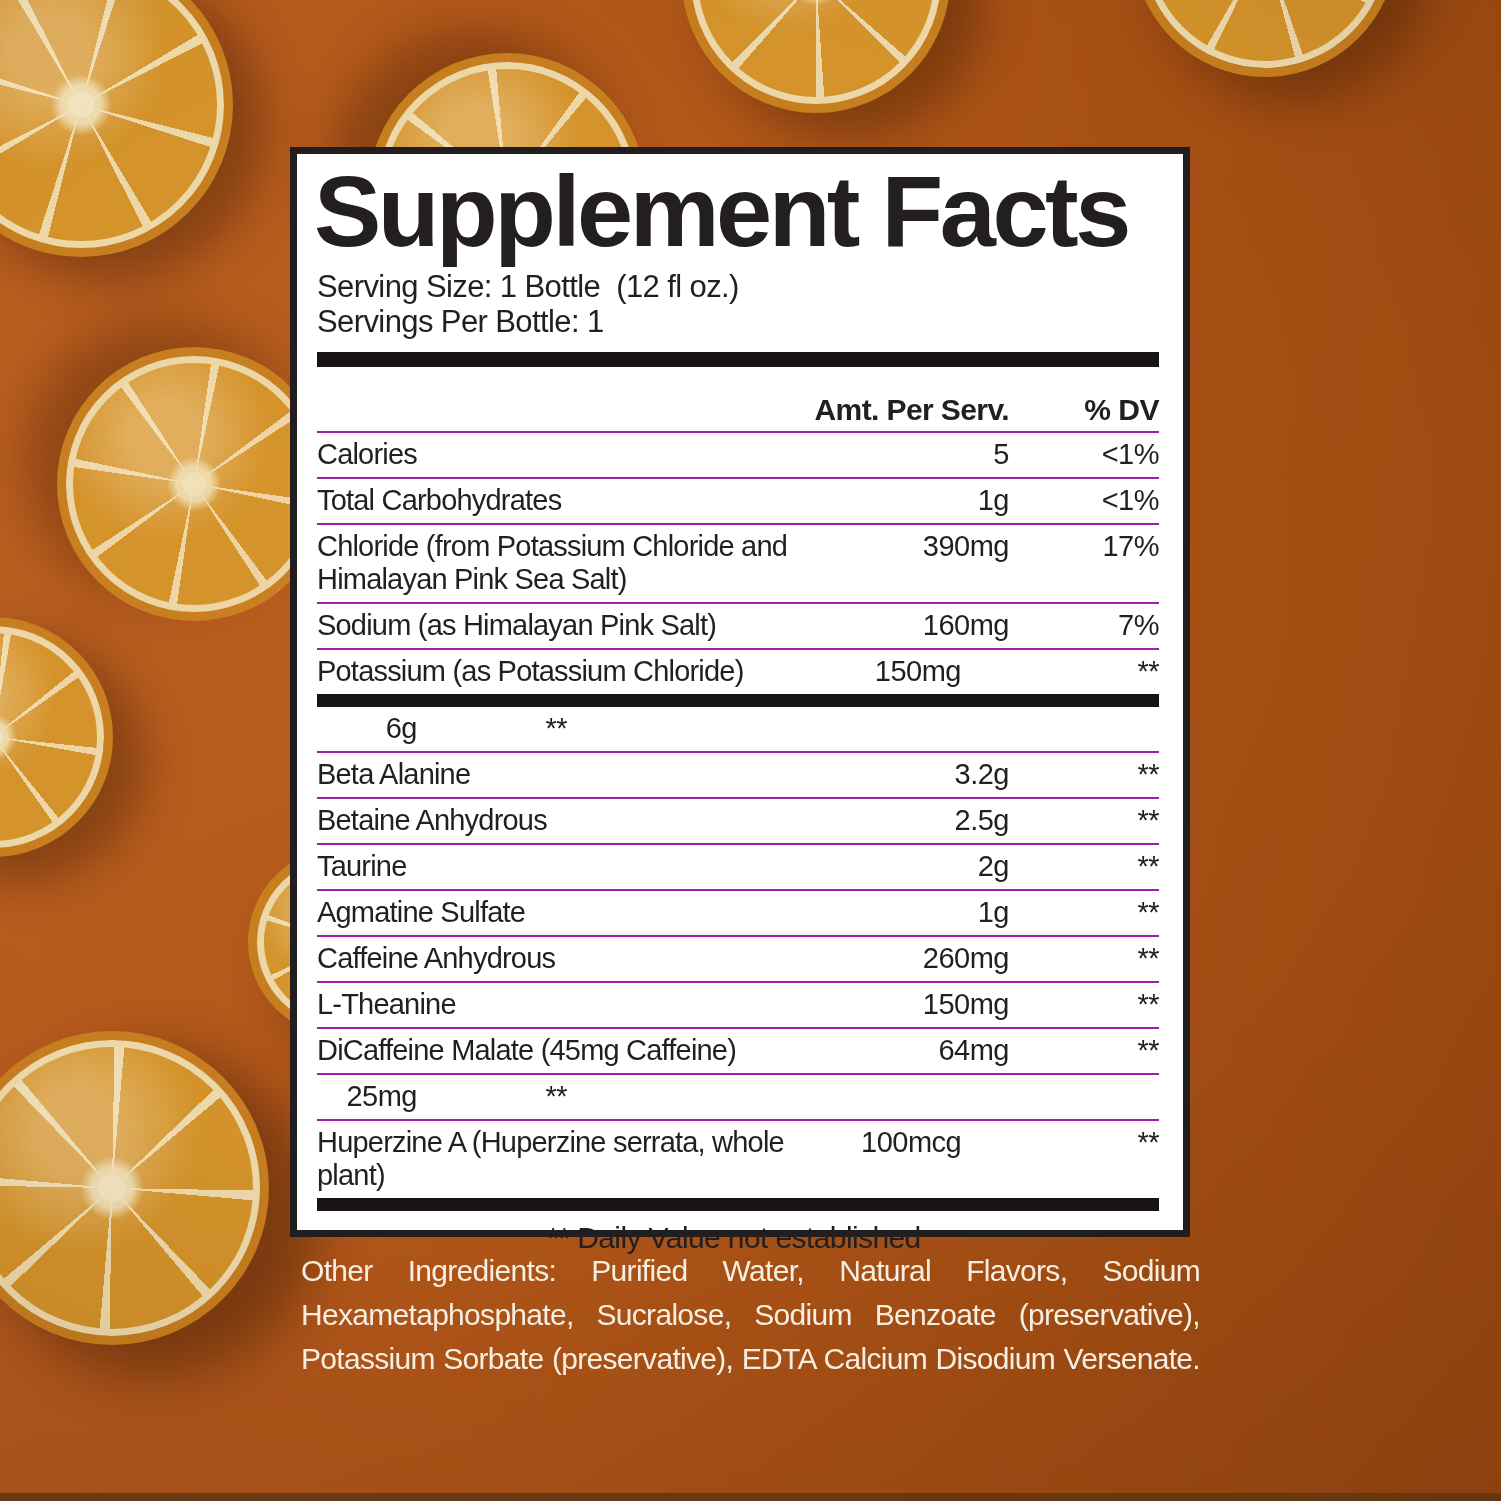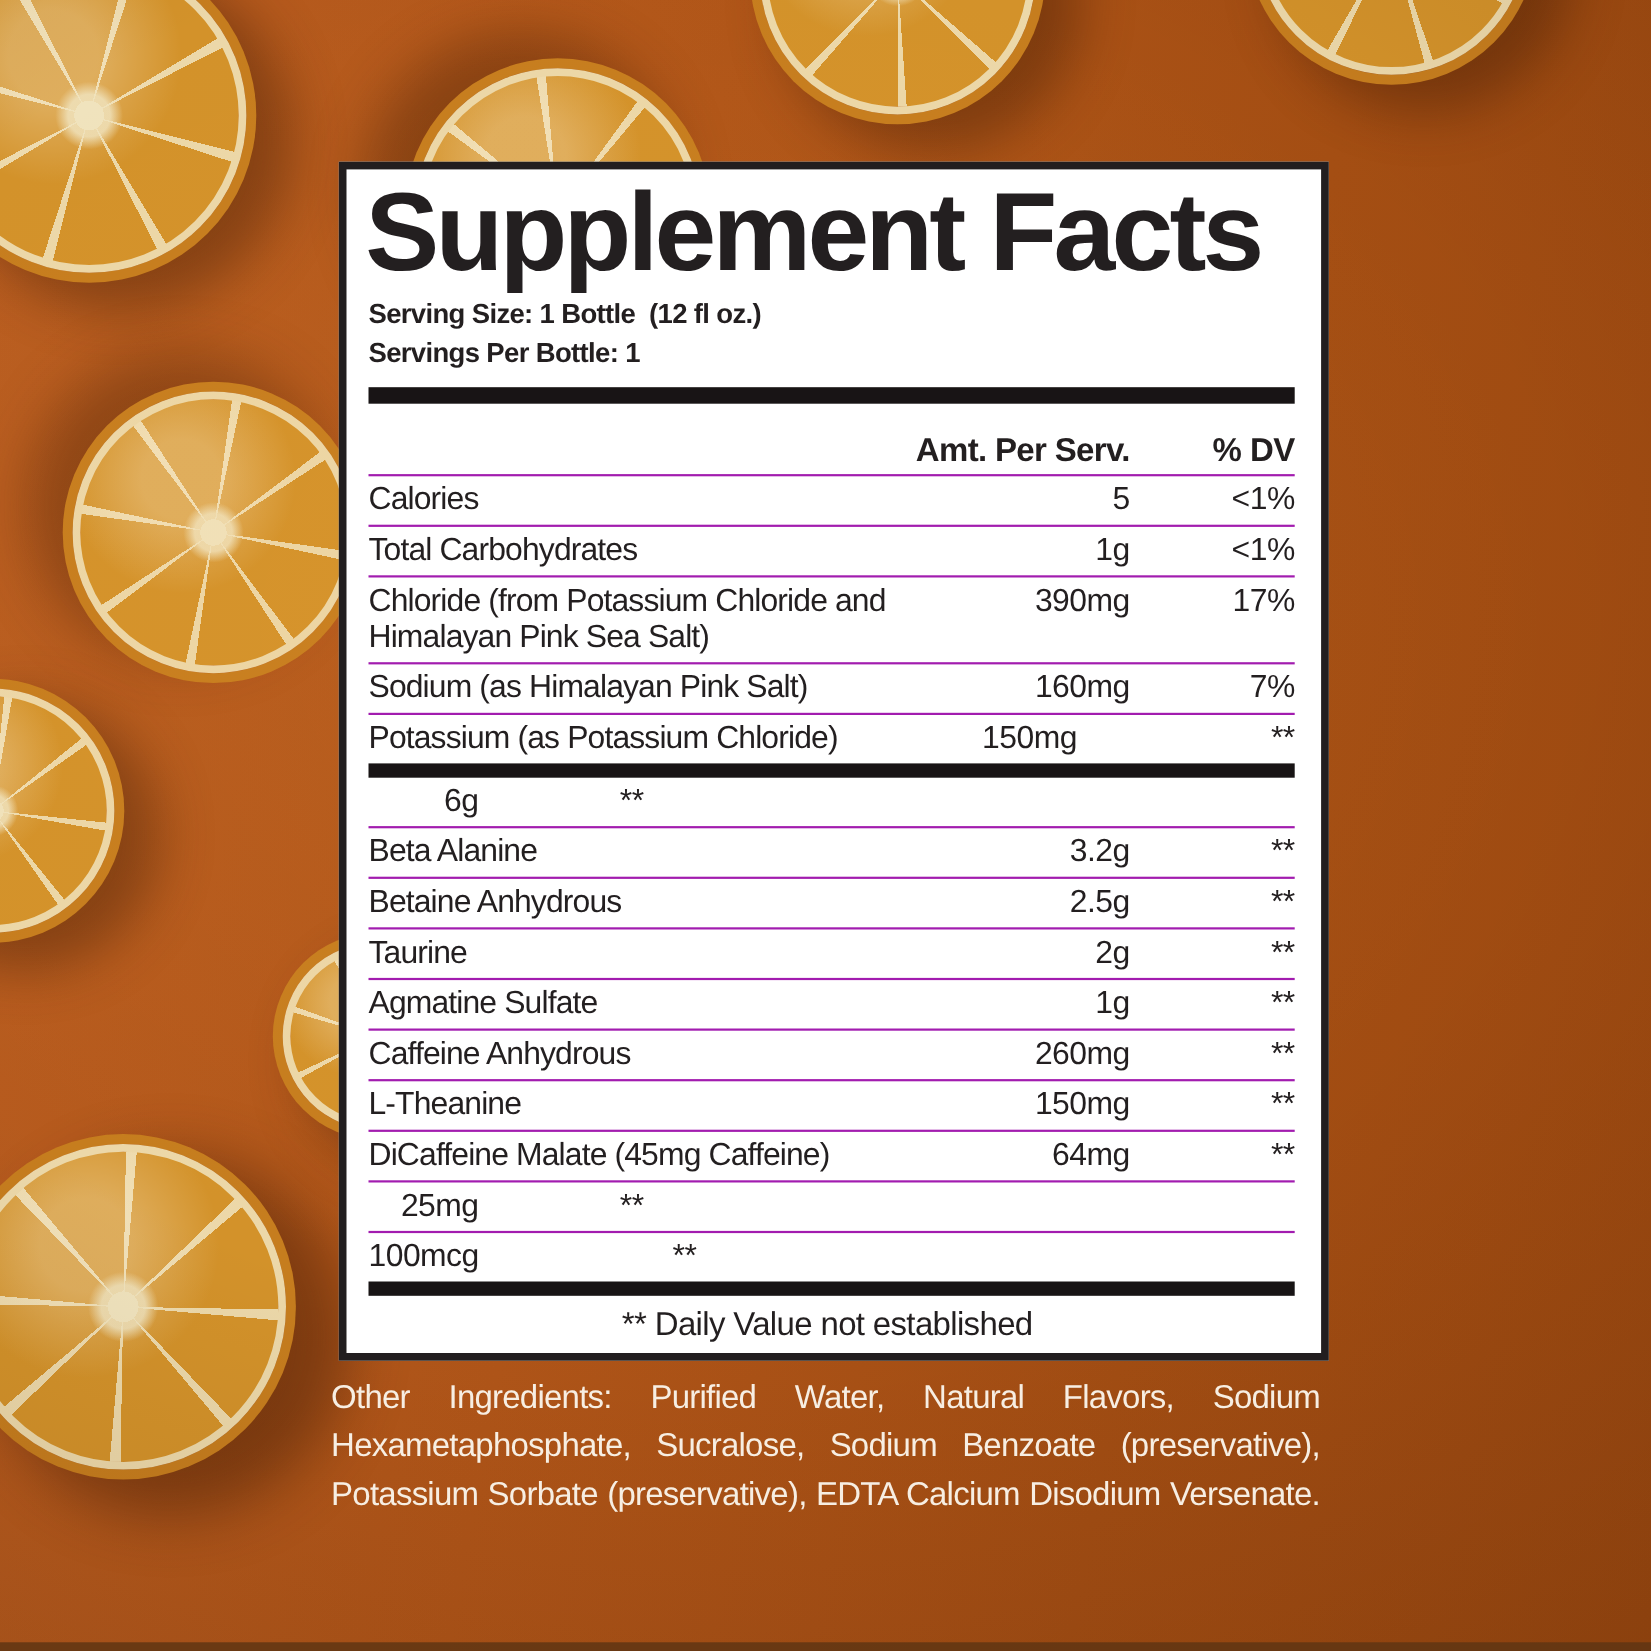--- a/index.html
+++ b/index.html
@@ -27,29 +27,29 @@
   .slice:nth-of-type(7){left:257px; top:857px;  width:156px; height:156px; --a:20deg;}
   .slice:nth-of-type(8){left:-36px; top:1040px; width:282px; height:282px; --a:5deg; box-shadow:0 0 0 9px #c67d1e,42px 26px 52px 16px rgba(70,30,6,.48);}
   .vignette{
     position:absolute; inset:0; z-index:2; pointer-events:none;
     background:radial-gradient(130% 100% at 40% 38%, rgba(255,170,70,.10) 0%, rgba(255,170,70,0) 42%, rgba(25,8,0,.16) 86%, rgba(25,8,0,.26) 100%);
   }
   .photo-edge{position:absolute; left:0; right:0; bottom:0; height:8px; background:#5f3513; opacity:.85; z-index:3;}
 
   
   .panel{
-    position:absolute; left:308px; top:147px; width:900px; height:1090px;
+    position:absolute; left:290px; top:147px; width:900px; height:1090px;
     box-sizing:border-box; background:#ffffff; border:7px solid #221e1f;
     padding:8px 24px 0 20px; z-index:5; color:#231f20;
   }
   .panel h1{
     font-size:101px; font-weight:bold; letter-spacing:-3.5px;
     line-height:99px; margin:0 0 8px -3px; white-space:nowrap;
   }
-  .serving{font-size:25px; line-height:35px; letter-spacing:-0.6px; font-weight:700; white-space:pre;}
+  .serving{font-size:31px; line-height:35px; letter-spacing:-0.6px; font-weight:400; white-space:pre;}
   .bar{height:15px; background:#181415; margin-top:13px;}
 
   .t-row{display:flex; align-items:flex-start; border-top:2px solid #a21caf; padding:5px 0 6px;}
   .t-row.head{border-top:none; padding:26px 0 5px; font-weight:bold;align-items:flex-end;}
   .cell-name{flex:1; font-size:29px; line-height:33px; letter-spacing:-0.8px; white-space:pre-line; padding-right:4px;}
   .cell-name sup{font-size:55%; position:relative; top:-0.45em;}
   .cell-amt{width:100px; text-align:right; font-size:29px; line-height:33px; letter-spacing:-0.5px; flex:none;}
   .cell-dv{width:150px; text-align:right; font-size:29px; line-height:33px; letter-spacing:-0.5px; flex:none;}
   .head .cell-amt{width:280px; font-size:30px; letter-spacing:-0.6px;}
   .head .cell-dv{font-size:30px;}
@@ -170,20 +170,21 @@
     <div class="cell-amt">64mg</div>
     <div class="cell-dv">**</div>
   </div>
 
   <div class="t-row">
     <div class="cell-amt">25mg</div>
     <div class="cell-dv">**</div>
   </div>
 
   <div class="t-row section-end">
+    <div class="cell-name">Huperzine A (Huperzine serrata, whole plant)</div>
     <div class="cell-amt">100mcg</div>
     <div class="cell-dv">**</div>
   </div>
 </div>
 
     <div class="footnote">** Daily Value not established</div>
   </div>
 
   <p class="other">Other Ingredients: Purified Water, Natural Flavors, Sodium Hexametaphosphate, Sucralose, Sodium Benzoate (preservative), Potassium Sorbate (preservative), EDTA Calcium Disodium Versenate.</p>
 </div>

